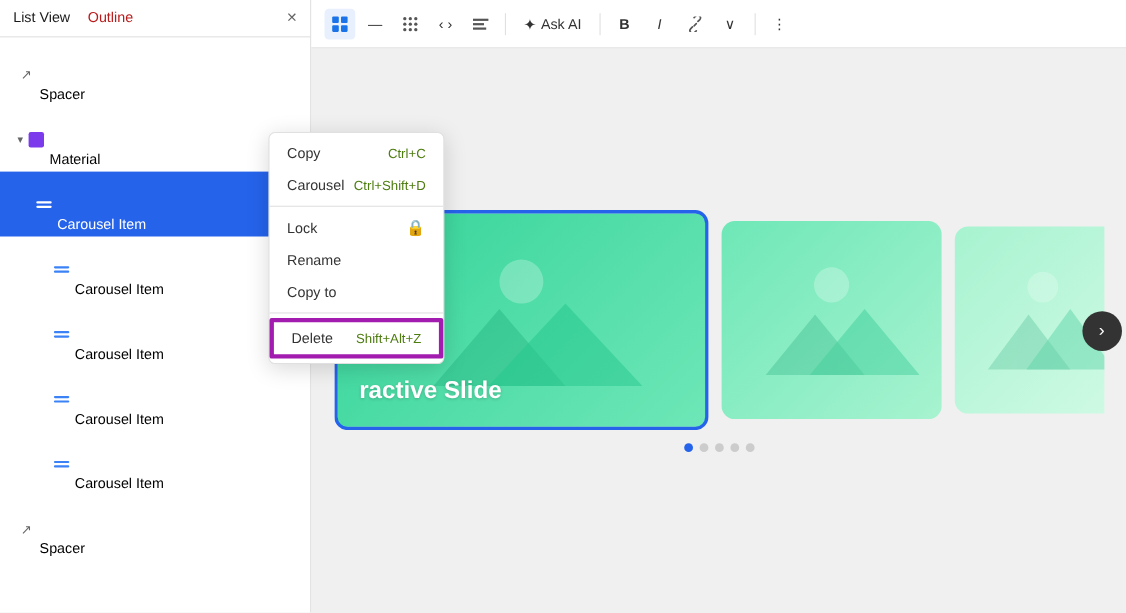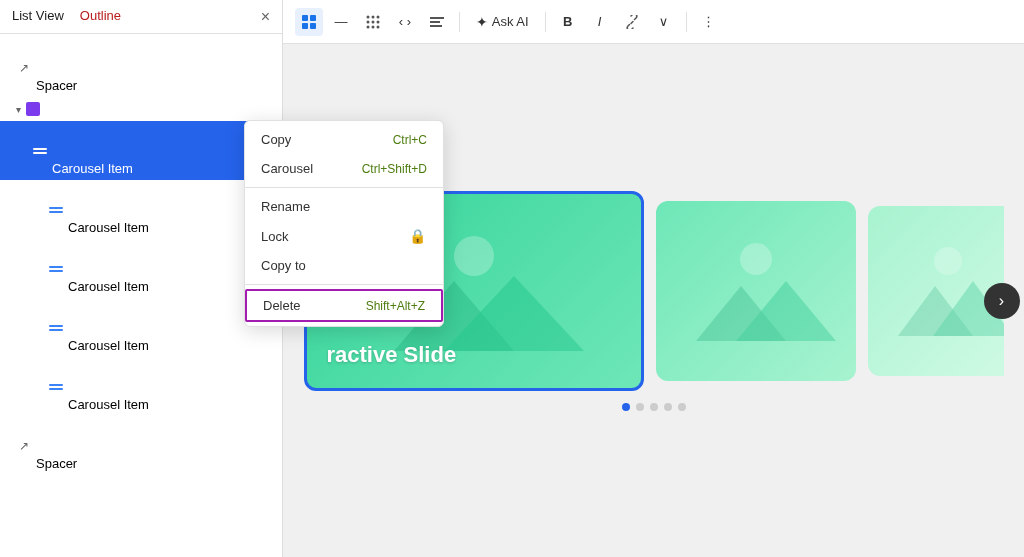--- a/index.html
+++ b/index.html
@@ -272,39 +272,39 @@
     }
     .dot.active {
       background: #2563eb;
     }
 
     
     .context-menu {
       position: absolute;
       left: 244px;
       top: 120px;
-      width: 200px;
+      width: 160px;
       background: #fff;
       border: 1px solid #e0e0e0;
       border-radius: 6px;
       box-shadow: 0 4px 20px rgba(0,0,0,0.15);
       z-index: 1000;
       padding: 4px 0;
     }
     .menu-item {
       display: flex;
       align-items: center;
       justify-content: space-between;
       padding: 7px 16px;
       cursor: pointer;
       font-size: 13px;
       color: #333;
     }
     .menu-item.delete-item {
-      border: 2px solid #a21caf;
+      border: 4px solid #a21caf;
       border-radius: 2px;
     }
     .menu-shortcut {
       color: #4d7c0f;
       font-size: 12px;
     }
     .menu-icon {
       font-size: 14px;
       color: #666;
     }
@@ -340,20 +340,21 @@
       </span>
       <span class="tree-label">Spacer</span>
     </div>
 
     <div class="tree-item">
       <span class="indent" style="width:8px"></span>
       <span style="font-size:10px;margin-right:4px;color:#666;">▾</span>
       <span class="tree-icon">
         <span class="material-icon"></span>
       </span>
+      <span class="tree-label">Material</span>
     </div>
 
     <div class="tree-item selected">
       <span class="indent" style="width:24px"></span>
       <span class="tree-icon">
         <span class="carousel-icon">
             <span></span>
             <span></span>
           </span>
       </span>
@@ -521,25 +522,25 @@
   <div class="menu-item">
     <span>Copy</span>
     <span class="menu-shortcut">Ctrl+C</span>
   </div>
   <div class="menu-item">
     <span>Carousel</span>
     <span class="menu-shortcut">Ctrl+Shift+D</span>
   </div>
   <div class="menu-separator"></div>
   <div class="menu-item">
-    <span>Rename</span>
-  </div>
-  <div class="menu-item">
     <span>Lock</span>
     <span class="menu-icon">🔒</span>
+  </div>
+  <div class="menu-item">
+    <span>Rename</span>
   </div>
   <div class="menu-item">
     <span>Copy to</span>
   </div>
   <div class="menu-separator"></div>
   <div class="menu-item delete-item">
     <span>Delete</span>
     <span class="menu-shortcut">Shift+Alt+Z</span>
   </div>
 </div>

